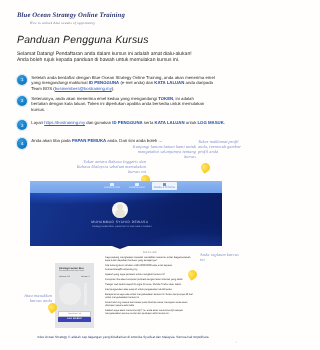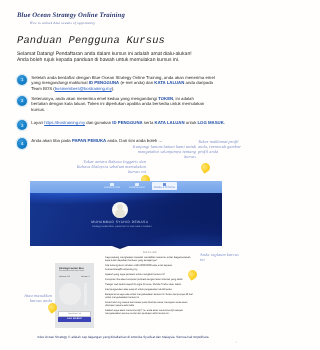--- a/index.html
+++ b/index.html
@@ -10,21 +10,21 @@
 
   
   .brand{position:absolute;left:17px;top:12.2px;
          font-family:"Liberation Serif",serif;font-style:italic;font-weight:bold;
          font-size:6.75px;letter-spacing:0.1px;color:#2e3a74;white-space:nowrap;}
   .tagline{position:absolute;left:30px;top:21px;
          font-family:"Liberation Serif",serif;font-style:italic;
          font-size:3.3px;letter-spacing:0.25px;color:#5a6ba8;white-space:nowrap;}
 
   .doc-title{position:absolute;left:17px;top:35.4px;
-         font-family:Liberation Mono, monospace;font-style:italic;
+         font-family:Liberation Sans, sans-serif;font-style:italic;
          font-size:10.4px;letter-spacing:0.2px;color:#1b1b1b;white-space:nowrap;}
 
   .intro{position:absolute;left:17px;top:51.3px;width:182px;
          font-size:5.0px;line-height:6.15px;color:#2a2a2a;}
 
   
   .steps{position:absolute;left:17px;top:0;width:212px;}
   .step{position:absolute;left:0;width:212px;}
   .bullet{position:absolute;left:0;top:0;width:10.4px;height:10.4px;border-radius:50%;
           background:radial-gradient(circle at 38% 30%,#3a9ad8 0%,#1580c8 55%,#0a6cb4 100%);

